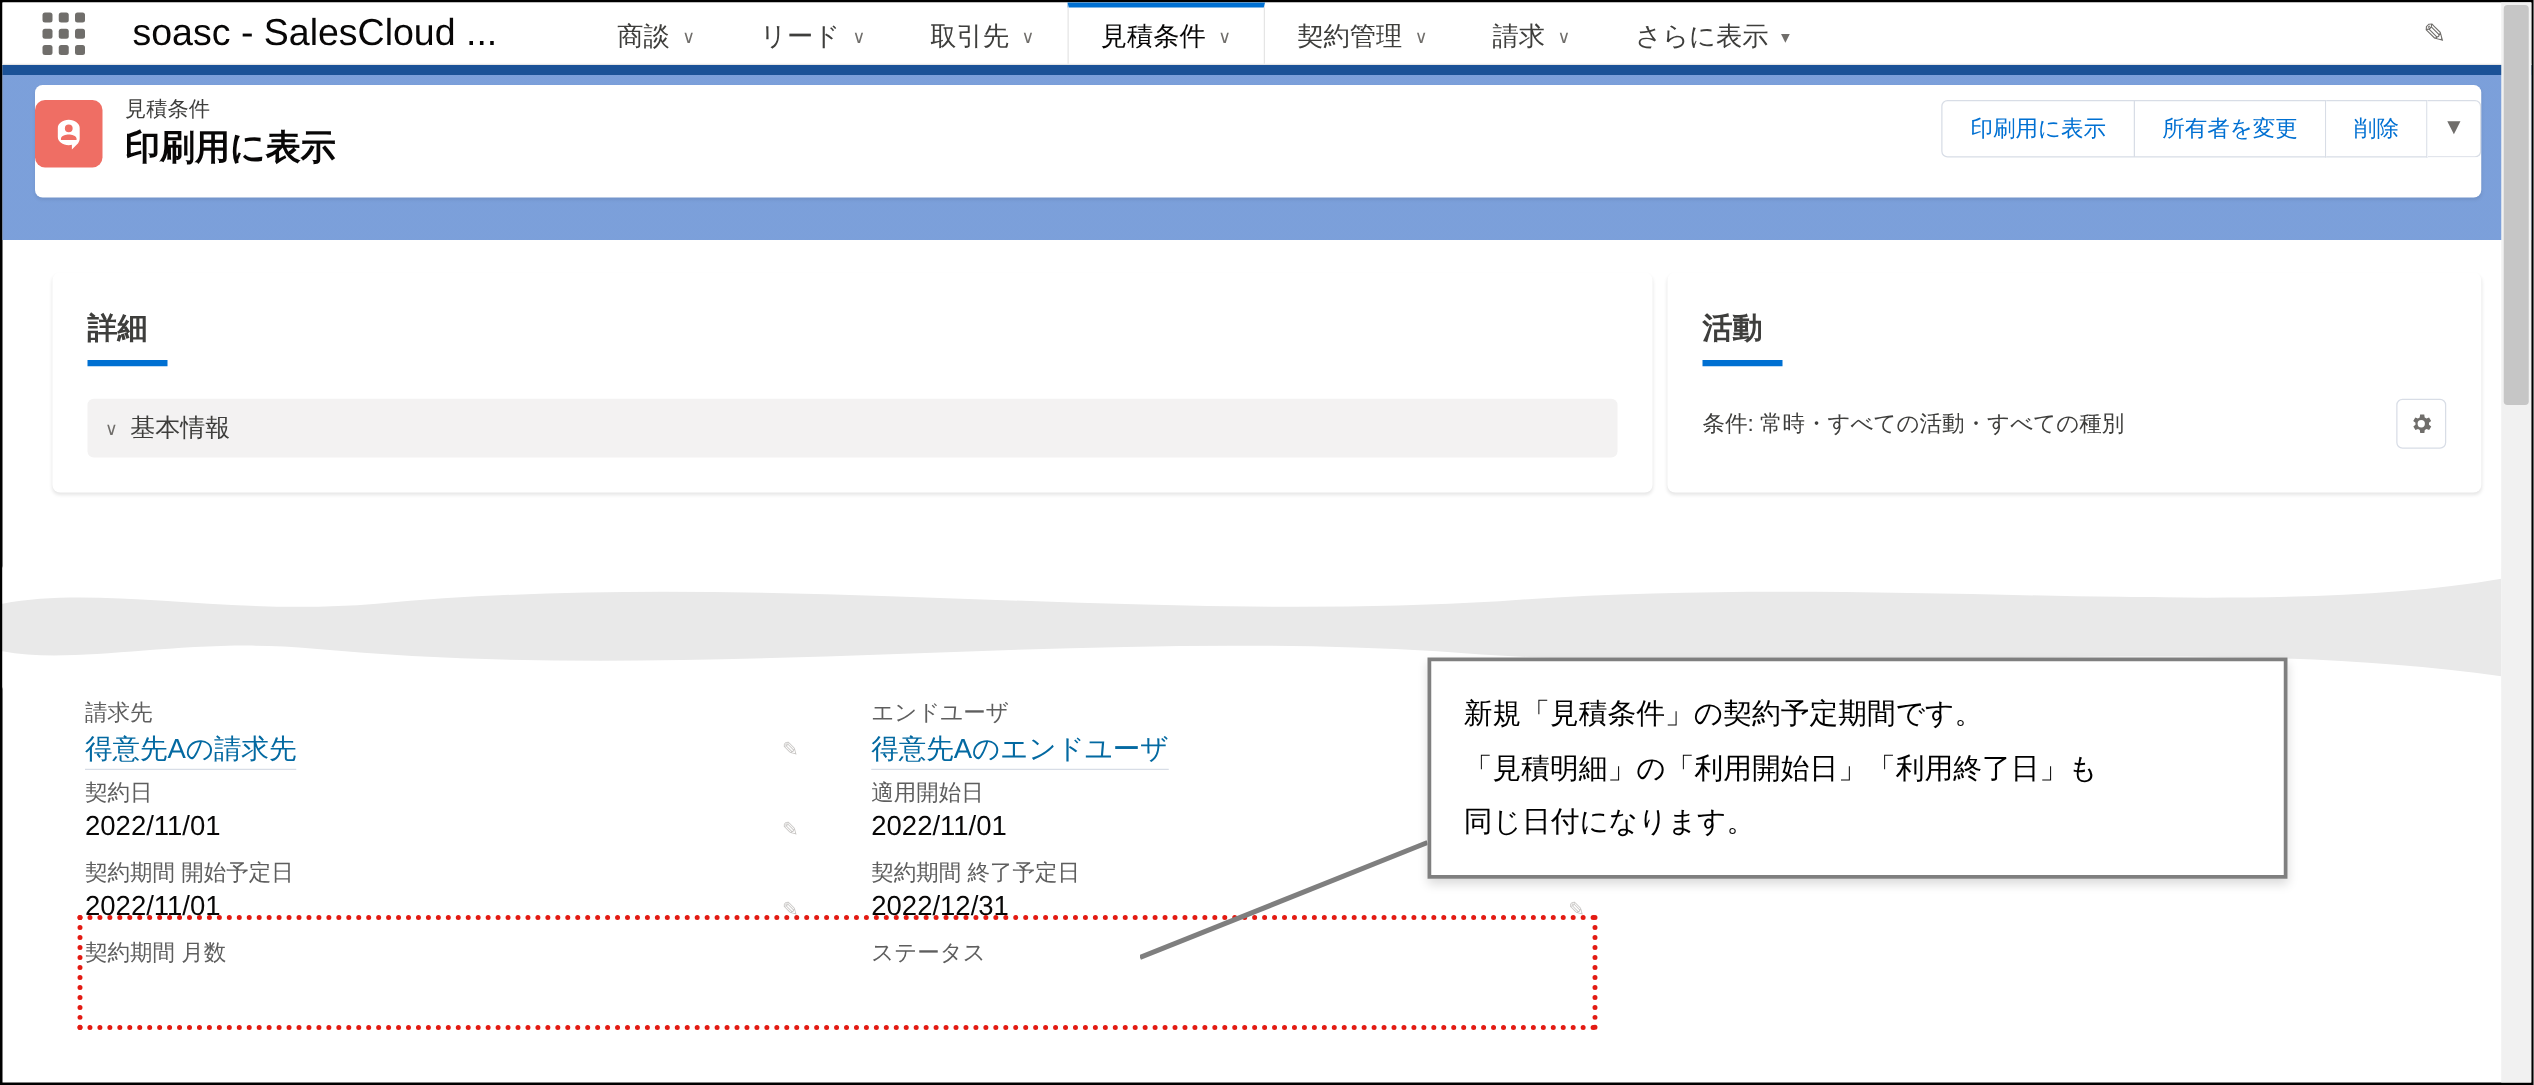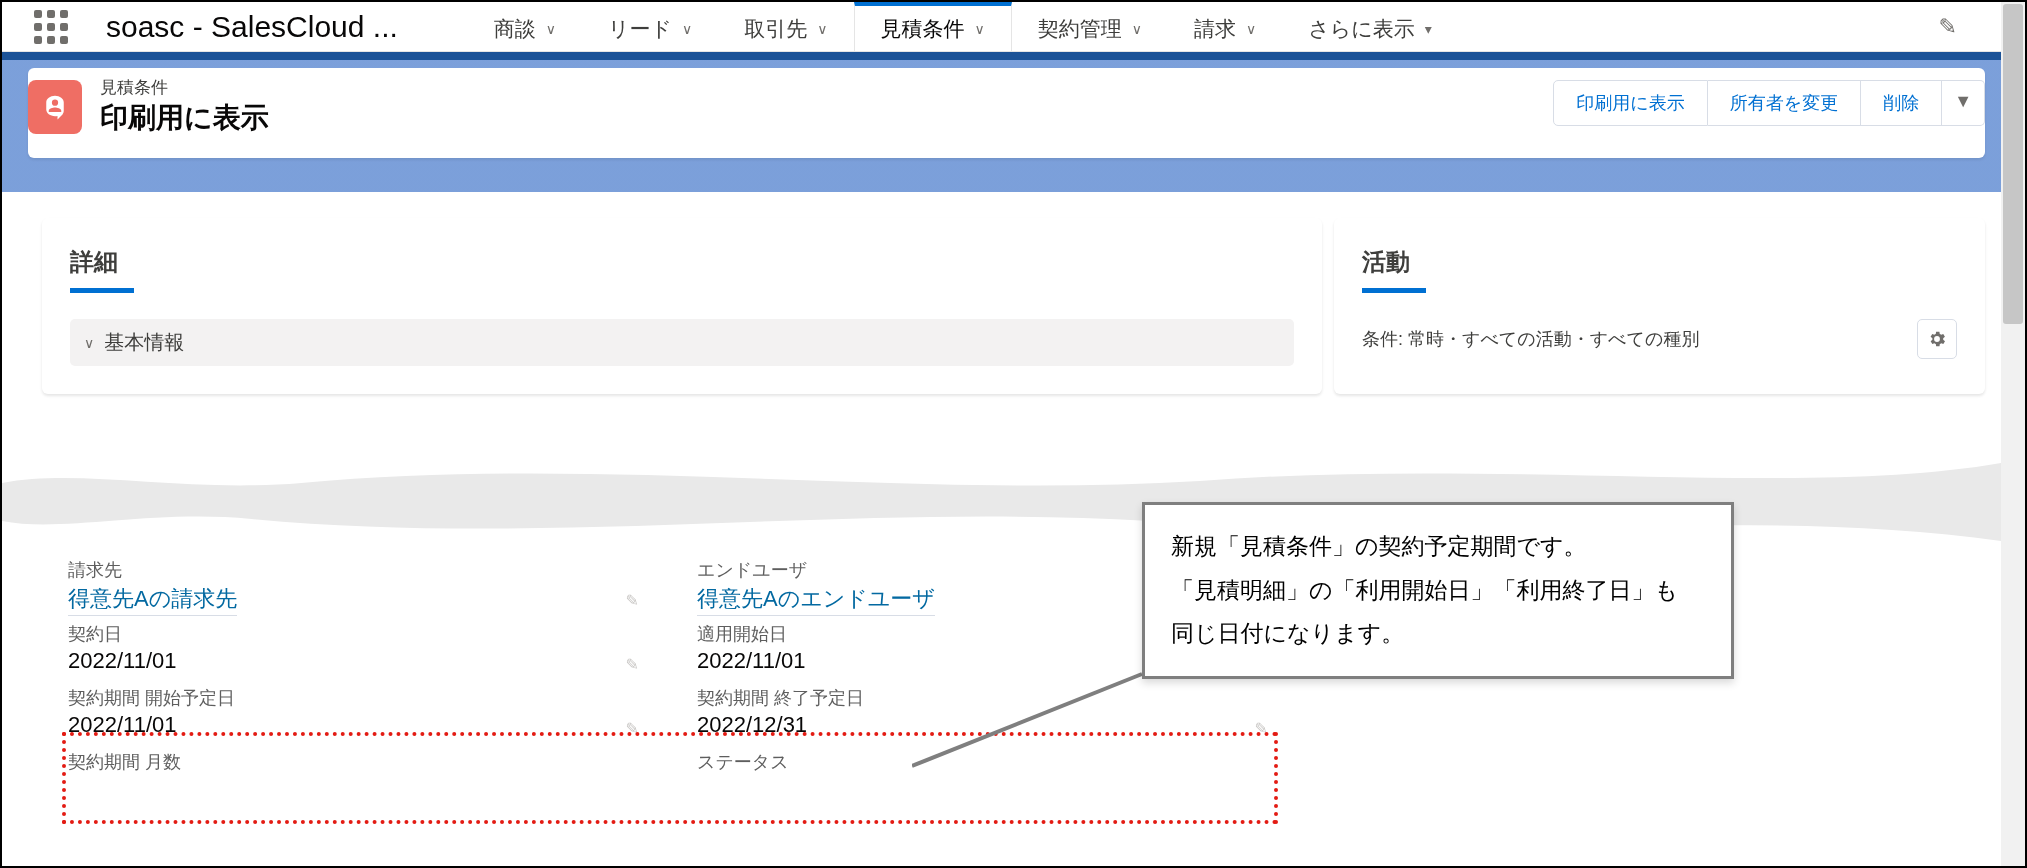--- a/index.html
+++ b/index.html
@@ -361,21 +361,21 @@
       </div>
     </div>
   </div>
 
   <div class="highlight-box" style="left:60px; top:730px; width:1216px; height:92px;"></div>
 
   <svg style="position:absolute; left:910px; top:660px; width:260px; height:110px; pointer-events:none;">
     <polyline points="0,104 230,12" stroke="#7f7f7f" stroke-width="4" fill="none"></polyline>
   </svg>
 
-  <div class="callout" style="left:1140px; top:500px; width:592px;">
+  <div class="callout" style="left:1140px; top:524px; width:688px;">
     <div>新規「見積条件」の契約予定期間です。</div>
     <div>「見積明細」の「利用開始日」「利用終了日」も</div>
     <div>同じ日付になります。</div>
   </div>
 
   <div class="rscroll">
     <div class="thumb"></div>
   </div>
 
 </div>

